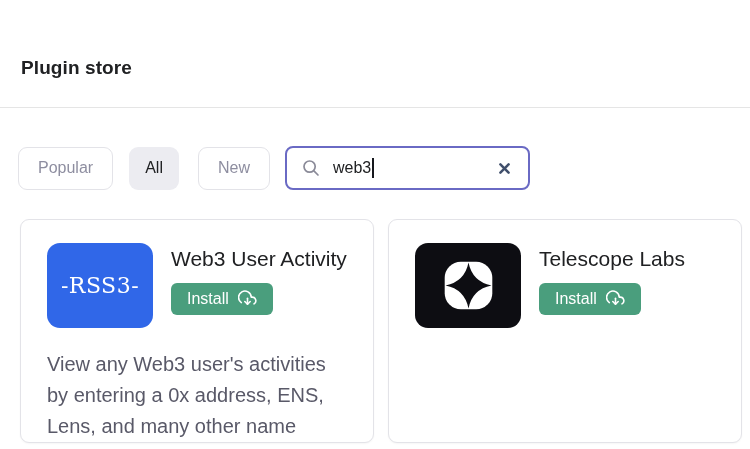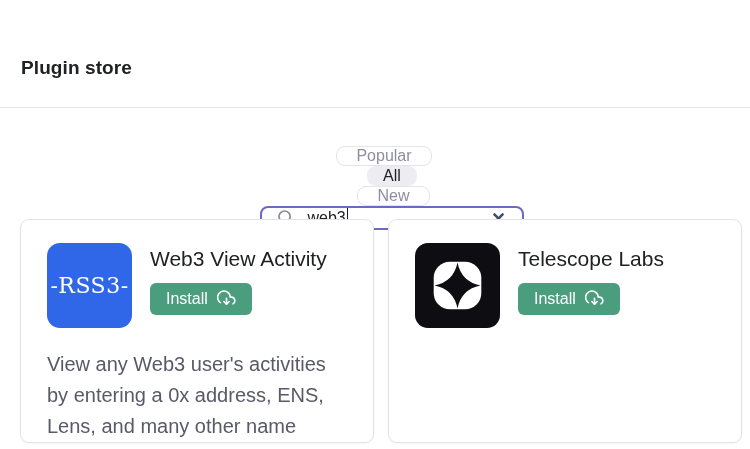--- a/index.html
+++ b/index.html
@@ -20,50 +20,50 @@
   body{
     background:#ffffff;
     font-family:"Liberation Sans", sans-serif;
     color:var(--ink);
   }
   .page{width:750px;height:449px;position:relative;margin-top:36px;}
   header{padding:21px 20px 0 21px;}
   h1.page-title{font-size:19px;font-weight:700;letter-spacing:.1px;color:var(--ink);}
   .divider{height:1px;background:var(--line);margin-top:28px;width:100%;}
   
-  .toolbar{display:flex;align-items:center;margin:38px 0 0 18px;height:44px;flex-direction:column;}
+  .toolbar{display:flex;align-items:center;margin:38px 0 0 18px;height:44px;}
   .filter{
     height:43px;border:1px solid var(--card-border);background:#fff;color:var(--muted);
     font-size:16px;font-family:inherit;border-radius:9px;padding:0 19px;cursor:pointer;
   }
   .filter + .filter{margin-left:19px;}
   .filter.active{
     background:var(--chip-bg);border-color:transparent;color:var(--ink);
     margin-left:16px;padding:0 15px;font-weight:500;
   }
   .searchbox{
-    margin-left:15px;width:264px;height:44px;border:2px solid var(--focus);
+    margin-left:15px;width:245px;height:44px;border:2px solid var(--focus);
     border-radius:8px;display:flex;align-items:center;padding:0 14px;background:#fff;
   }
   .searchbox .mag{flex:0 0 auto;margin-right:12px;display:block;}
   .search-text{font-size:16px;color:var(--ink);}
   .caret{width:1.5px;height:20px;background:#16181d;margin-left:1px;}
   .clear-btn{margin-left:auto;background:none;border:none;cursor:pointer;display:flex;align-items:center;padding:2px;}
   
   .cards{
     display:grid;grid-template-columns:1fr 1fr;gap:14px;
     margin:29px 8px 0 20px;
   }
   .card{
     border:1px solid var(--card-border);border-radius:9px;background:#fff;
     height:224px;padding:23px 26px 0 26px;box-shadow:0 1px 2px rgba(0,0,0,.04);
   }
   .card-top{display:flex;align-items:flex-start;}
   .plugin-icon{
-    width:85px;height:85px;border-radius:13px;flex:0 0 auto;
+    width:106px;height:85px;border-radius:13px;flex:0 0 auto;
     display:flex;align-items:center;justify-content:center;
   }
   .plugin-icon.rss3{background:var(--blue);}
   .plugin-icon.rss3 span{
     color:#fff;font-family:"DejaVu Serif", serif;font-size:22px;letter-spacing:.5px;
   }
   .plugin-icon.telescope{background:var(--black);}
   .card-head{margin-left:18px;padding-top:3px;}
   .plugin-title{font-size:21px;font-weight:500;color:var(--ink);line-height:26px;}
   .install{
@@ -109,21 +109,21 @@
   </div>
 
   <main class="cards">
 
     <article class="card">
       <div class="card-top">
         <div class="plugin-icon rss3">
           <span>-RSS3-</span>
         </div>
         <div class="card-head">
-          <h2 class="plugin-title">Web3 View Activity</h2>
+          <h2 class="plugin-title">Web3 User Activity</h2>
           <button class="install">
             <span>Install</span>
             <svg width="19" height="19" viewBox="0 0 24 24" fill="none" stroke="#ffffff" stroke-width="2" stroke-linecap="round" stroke-linejoin="round">
               <path d="M20.2 17.6A4.6 4.6 0 0 0 18 9h-1.26A8 8 0 1 0 4.2 15.9"></path>
               <polyline points="8.6 14.6 12 18 15.4 14.6"></polyline>
               <line x1="12" y1="10.5" x2="12" y2="18"></line>
             </svg>
           </button>
         </div>
       </div>

